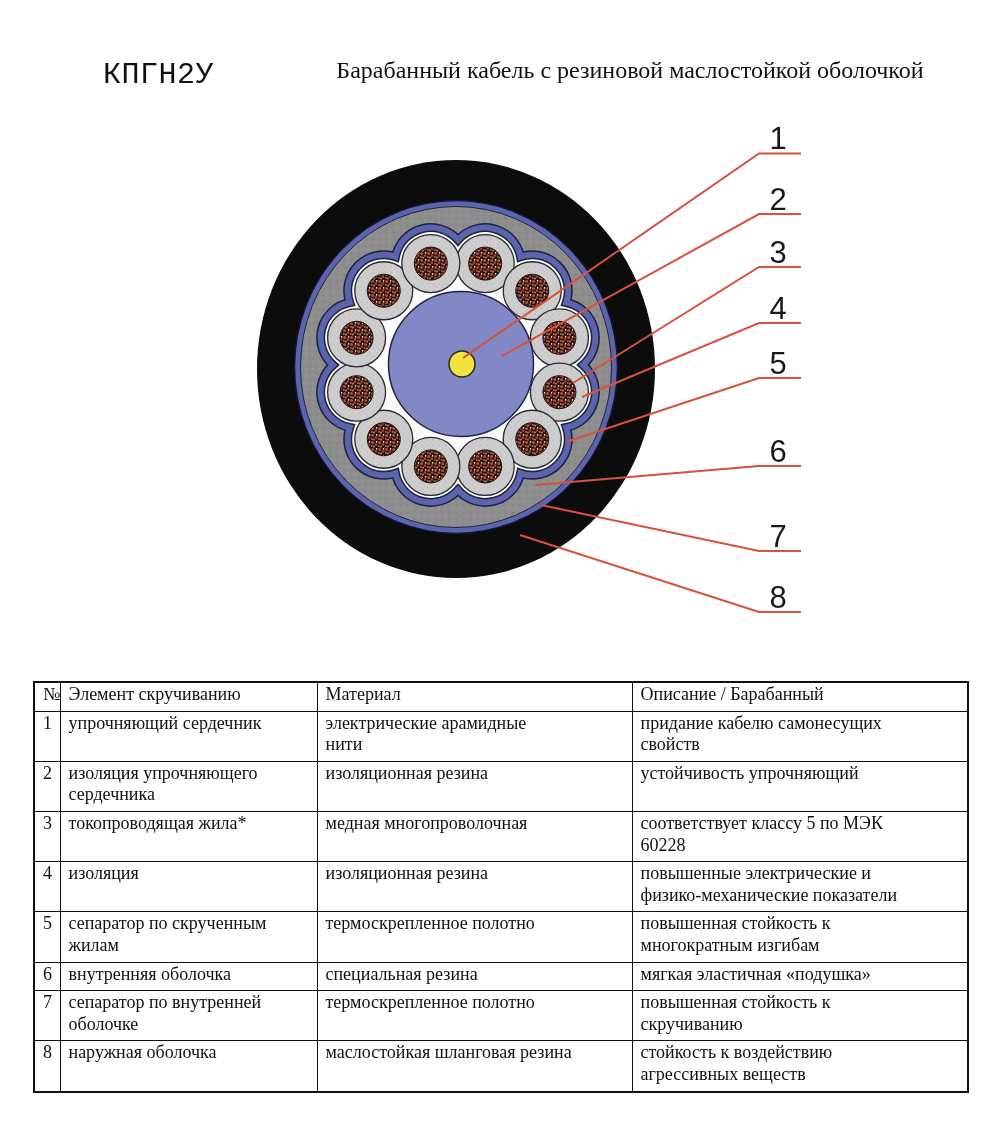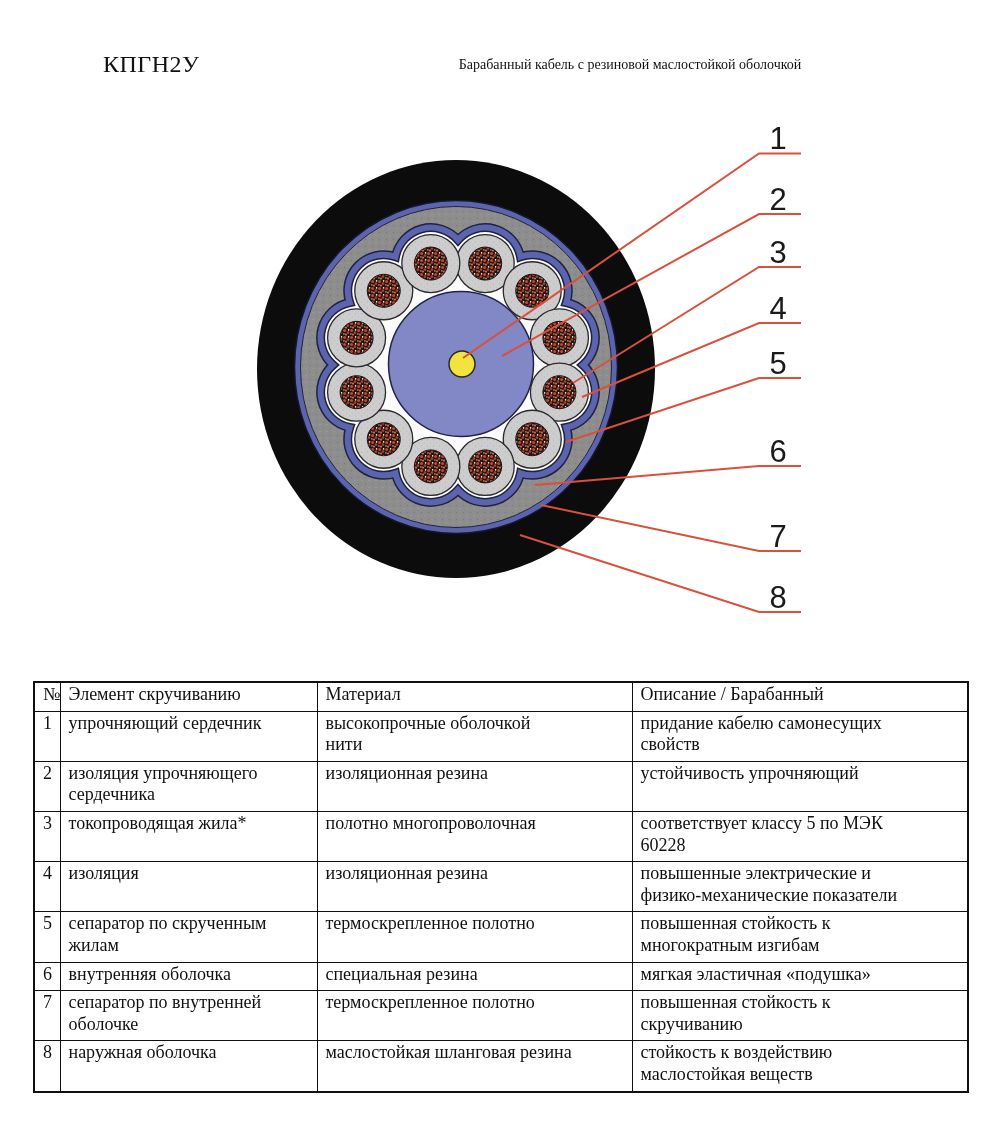--- a/index.html
+++ b/index.html
@@ -2,24 +2,24 @@
 <html><head>
 <meta charset="utf-8">
 <style>
   html,body{margin:0;padding:0;}
   body{
     width:1000px;height:1123px;position:relative;background:#ffffff;
     font-family:"Liberation Serif","DejaVu Serif",serif;color:#111;
     overflow:hidden;
   }
   .model-code{
-    position:absolute;left:103px;top:51px;font-size:24px;letter-spacing:.5px;
+    position:absolute;left:103px;top:58px;font-size:30px;letter-spacing:.5px;font-family:Liberation Mono, monospace;
   }
   .page-title{
-    position:absolute;left:300px;top:57px;width:660px;text-align:center;font-size:14px;
+    position:absolute;left:300px;top:57px;width:660px;text-align:center;font-size:24px;
   }
   svg#diagram{position:absolute;left:0;top:0;}
   svg#diagram text{
     font-family:"Liberation Sans","DejaVu Sans",sans-serif;
     font-size:31px;fill:#1a1a1a;
   }
   table.construction{
     position:absolute;left:33px;top:681px;width:934px;
     border-collapse:collapse;table-layout:fixed;
     font-size:18px;line-height:1.2;
@@ -152,36 +152,36 @@
       <th class="num">№</th>
       <th>Элемент скручиванию</th>
       <th>Материал</th>
       <th>Описание / Барабанный</th>
     </tr>
   </thead>
   <tbody id="table-body">
       <tr class="r2line">
         <td class="num">1</td>
         <td>упрочняющий сердечник</td>
-        <td>высокопрочные оболочкой
+        <td>электрические арамидные
 нити</td>
         <td>придание кабелю самонесущих
 свойств</td>
       </tr>
       <tr class="r2line">
         <td class="num">2</td>
         <td>изоляция упрочняющего
 сердечника</td>
         <td>изоляционная резина</td>
         <td>устойчивость упрочняющий</td>
       </tr>
       <tr class="r2line">
         <td class="num">3</td>
         <td>токопроводящая жила*</td>
-        <td>полотно многопроволочная</td>
+        <td>медная многопроволочная</td>
         <td>соответствует классу 5 по МЭК
 60228</td>
       </tr>
       <tr class="r2line">
         <td class="num">4</td>
         <td>изоляция</td>
         <td>изоляционная резина</td>
         <td>повышенные электрические и
 физико-механические показатели</td>
       </tr>
@@ -205,16 +205,16 @@
 оболочке</td>
         <td>термоскрепленное полотно</td>
         <td>повышенная стойкость к
 скручиванию</td>
       </tr>
       <tr class="r2line">
         <td class="num">8</td>
         <td>наружная оболочка</td>
         <td>маслостойкая шланговая резина</td>
         <td>стойкость к воздействию
-маслостойкая веществ</td>
+агрессивных веществ</td>
       </tr>
     </tbody>
 </table>
 
 </body></html>

